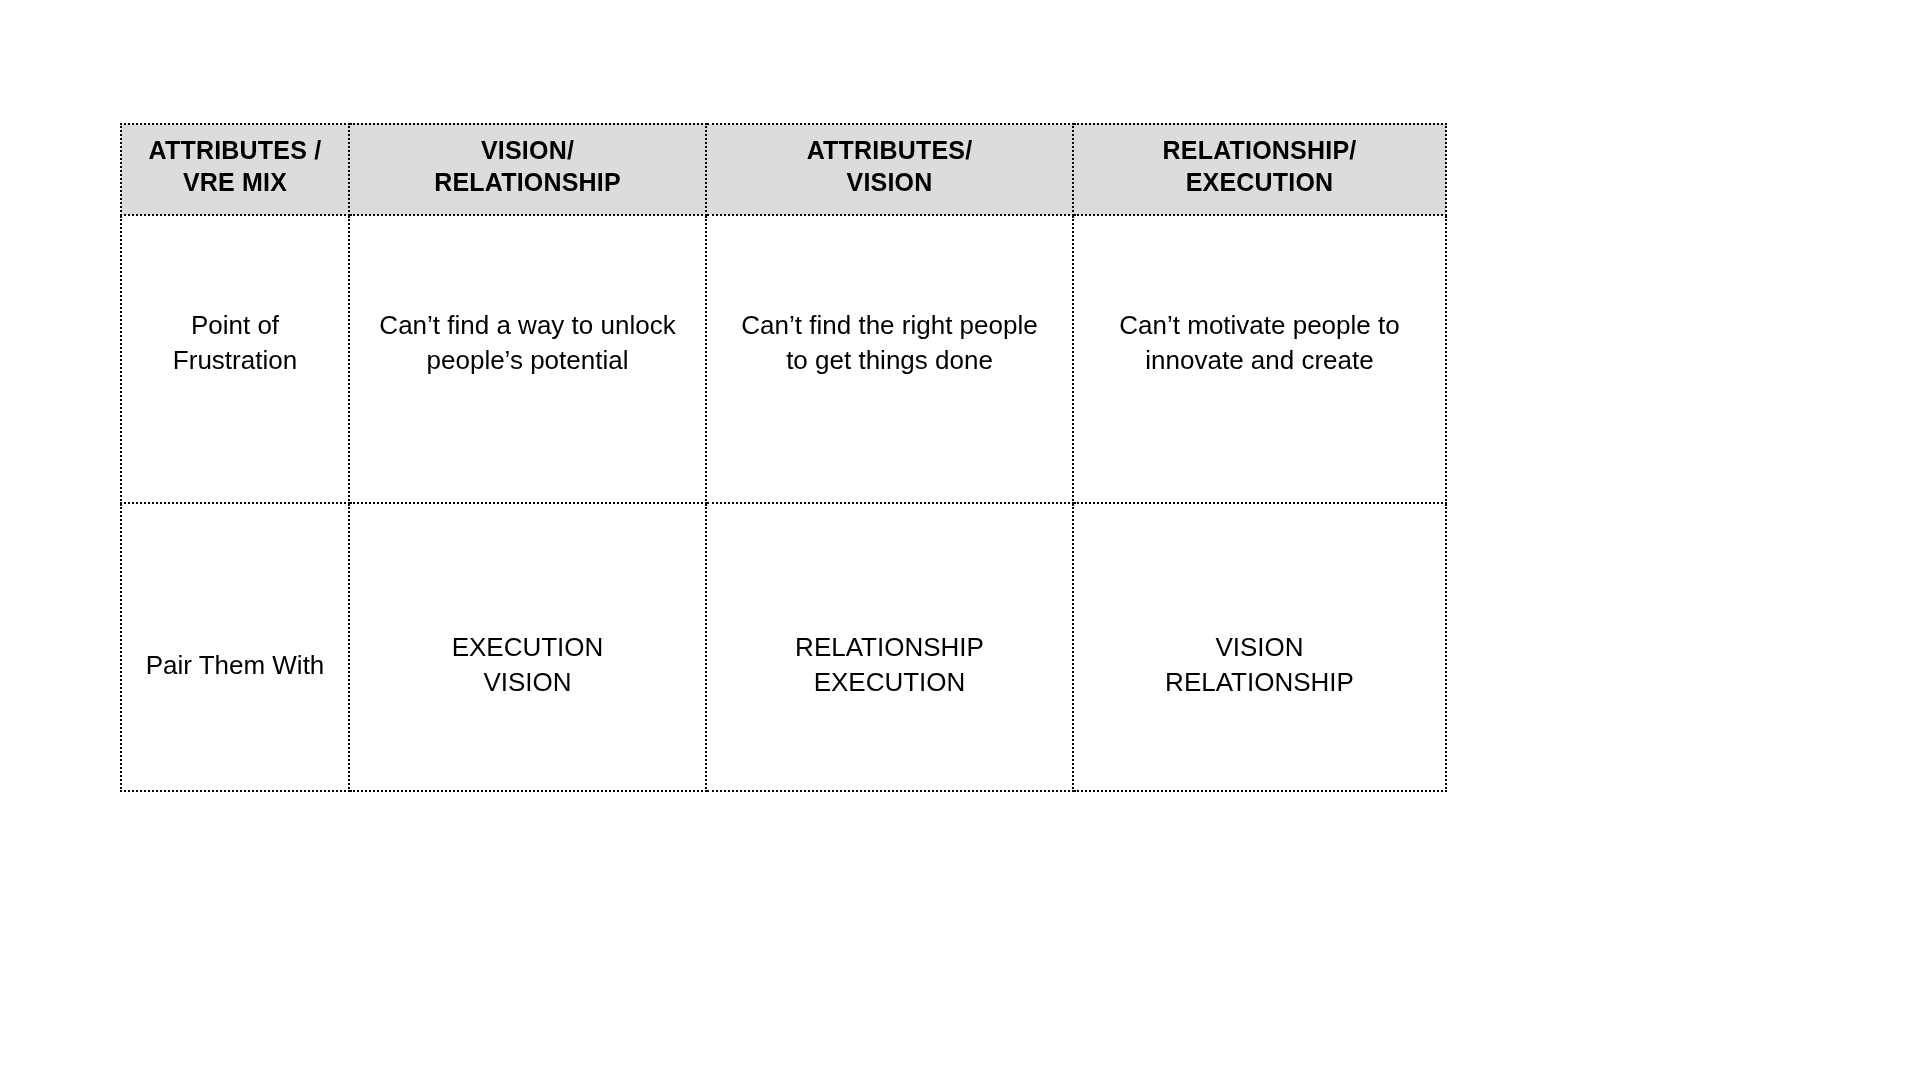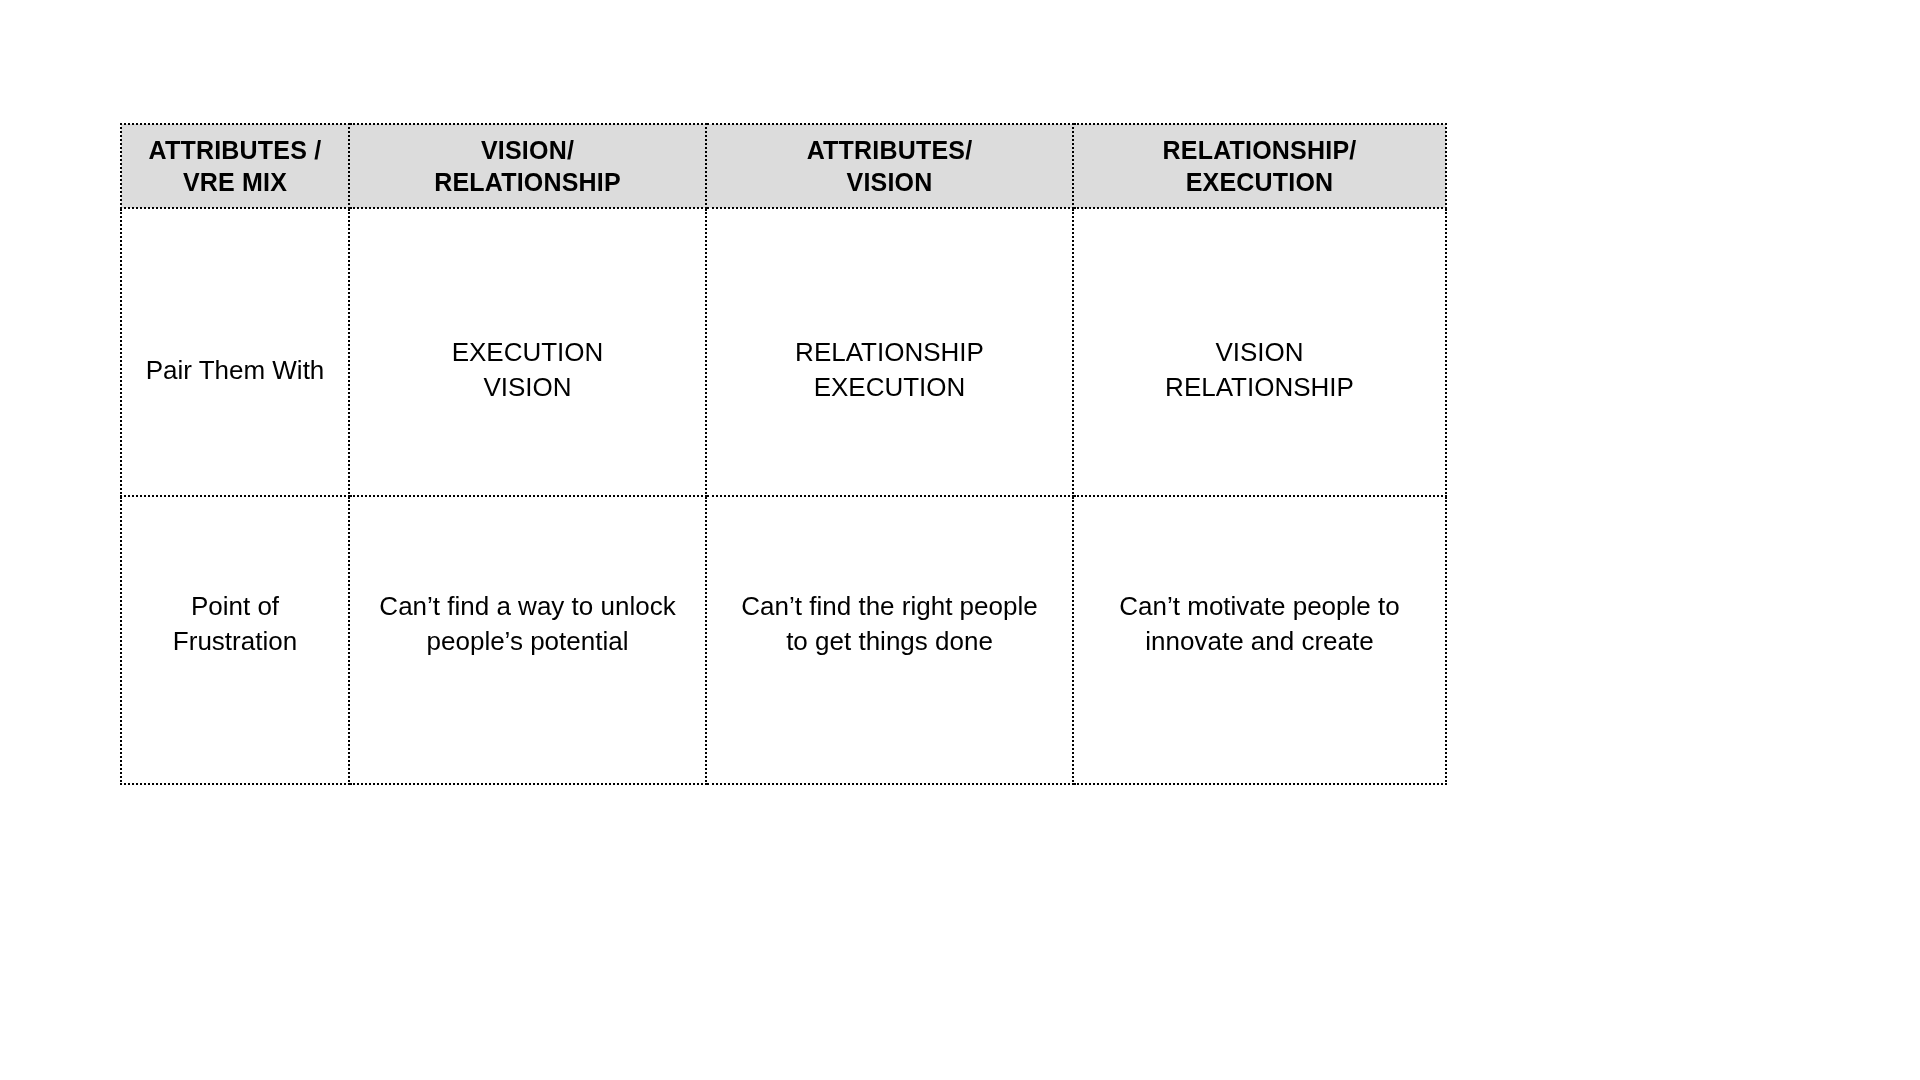--- a/index.html
+++ b/index.html
@@ -58,21 +58,21 @@
 
   
   tr.header-row th {
     background: #dcdcdc;
     height: 73px;
     font-size: 25px;
     font-weight: bold;
     line-height: 1.28;
     letter-spacing: 0.2px;
     padding-top: 4px;
-    padding-bottom: 5px;
+    padding-bottom: 12px;
   }
   .hdr-line { display: block; white-space: nowrap; }
 
   
   tr.body-row td {
     background: #ffffff;
     height: 286px;
     font-size: 26px;
     line-height: 1.33;
   }
@@ -132,20 +132,47 @@
             <span class="hdr-line">VISION</span>
           </th>
           <th>
             <span class="hdr-line">RELATIONSHIP/</span>
             <span class="hdr-line">EXECUTION</span>
           </th>
         </tr>
       </thead>
 
       <tbody>
+        <tr class="body-row row-frustration">
+          <td class="label-cell">
+            <span class="cell-inner">
+              <span class="lbl-line">Point of</span>
+              <span class="lbl-line">Frustration</span>
+            </span>
+          </td>
+          <td class="content-cell">
+            <span class="cell-inner">
+              <span class="txt-line">Can’t find a way to unlock</span>
+              <span class="txt-line">people’s potential</span>
+            </span>
+          </td>
+          <td class="content-cell">
+            <span class="cell-inner">
+              <span class="txt-line">Can’t find the right people</span>
+              <span class="txt-line">to get things done</span>
+            </span>
+          </td>
+          <td class="content-cell">
+            <span class="cell-inner">
+              <span class="txt-line">Can’t motivate people to</span>
+              <span class="txt-line">innovate and create</span>
+            </span>
+          </td>
+        </tr>
+
         <tr class="body-row row-pair">
           <td class="label-cell">
             <span class="cell-inner">
               <span class="lbl-line">Pair Them With</span>
             </span>
           </td>
           <td class="content-cell">
             <span class="cell-inner">
               <span class="txt-line">EXECUTION</span>
               <span class="txt-line">VISION</span>
@@ -154,47 +181,20 @@
           <td class="content-cell">
             <span class="cell-inner">
               <span class="txt-line">RELATIONSHIP</span>
               <span class="txt-line">EXECUTION</span>
             </span>
           </td>
           <td class="content-cell">
             <span class="cell-inner">
               <span class="txt-line">VISION</span>
               <span class="txt-line">RELATIONSHIP</span>
-            </span>
-          </td>
-        </tr>
-
-        <tr class="body-row row-frustration">
-          <td class="label-cell">
-            <span class="cell-inner">
-              <span class="lbl-line">Point of</span>
-              <span class="lbl-line">Frustration</span>
-            </span>
-          </td>
-          <td class="content-cell">
-            <span class="cell-inner">
-              <span class="txt-line">Can’t find a way to unlock</span>
-              <span class="txt-line">people’s potential</span>
-            </span>
-          </td>
-          <td class="content-cell">
-            <span class="cell-inner">
-              <span class="txt-line">Can’t find the right people</span>
-              <span class="txt-line">to get things done</span>
-            </span>
-          </td>
-          <td class="content-cell">
-            <span class="cell-inner">
-              <span class="txt-line">Can’t motivate people to</span>
-              <span class="txt-line">innovate and create</span>
             </span>
           </td>
         </tr>
       </tbody>
     </table>
   </div>
 
 </div>
 
 </body></html>

